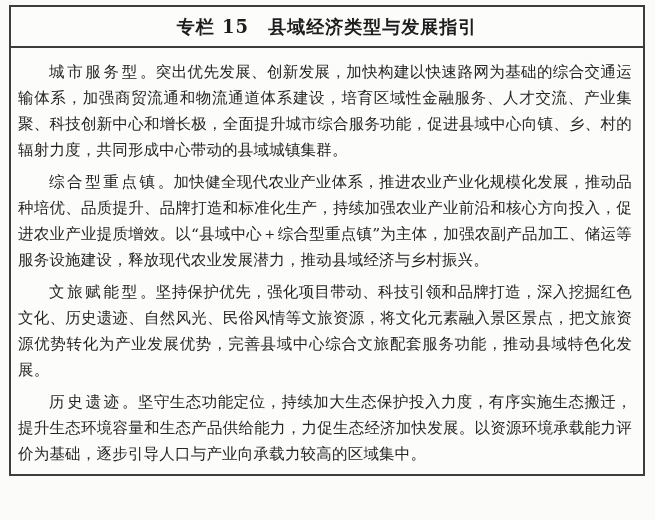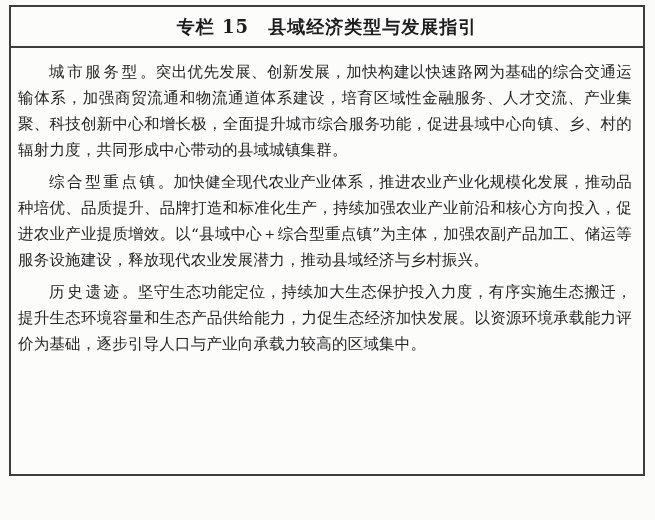--- a/index.html
+++ b/index.html
@@ -63,15 +63,16 @@
 </head>
 <body>
 
 <div class="panel">
   <div class="panel-title-bar">
     <span class="panel-title">专栏 15　县域经济类型与发展指引</span>
   </div>
   <div class="panel-body">
     <p class="para"><span class="type-label">城市服务型</span><span class="para-text">。突出优先发展、创新发展，加快构建以快速路网为基础的综合交通运输体系，加强商贸流通和物流通道体系建设，培育区域性金融服务、人才交流、产业集聚、科技创新中心和增长极，全面提升城市综合服务功能，促进县域中心向镇、乡、村的辐射力度，共同形成中心带动的县域城镇集群。</span></p>
     <p class="para"><span class="type-label">综合型重点镇</span><span class="para-text">。加快健全现代农业产业体系，推进农业产业化规模化发展，推动品种培优、品质提升、品牌打造和标准化生产，持续加强农业产业前沿和核心方向投入，促进农业产业提质增效。以“县域中心＋综合型重点镇”为主体，加强农副产品加工、储运等服务设施建设，释放现代农业发展潜力，推动县域经济与乡村振兴。</span></p>
+    <p class="para"><span class="type-label">文旅赋能型</span><span class="para-text">。坚持保护优先，强化项目带动、科技引领和品牌打造，深入挖掘红色文化、历史遗迹、自然风光、民俗风情等文旅资源，将文化元素融入景区景点，把文旅资源优势转化为产业发展优势，完善县域中心综合文旅配套服务功能，推动县域特色化发展。</span></p>
     <p class="para"><span class="type-label">历史遗迹</span><span class="para-text">。坚守生态功能定位，持续加大生态保护投入力度，有序实施生态搬迁，提升生态环境容量和生态产品供给能力，力促生态经济加快发展。以资源环境承载能力评价为基础，逐步引导人口与产业向承载力较高的区域集中。</span></p>
   </div>
 </div>
 
 </body></html>

